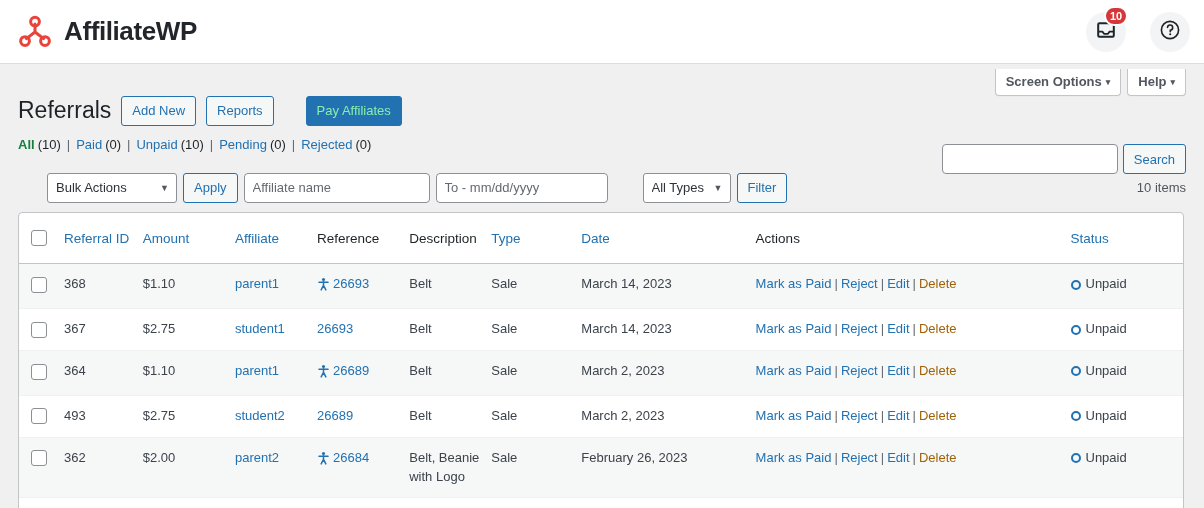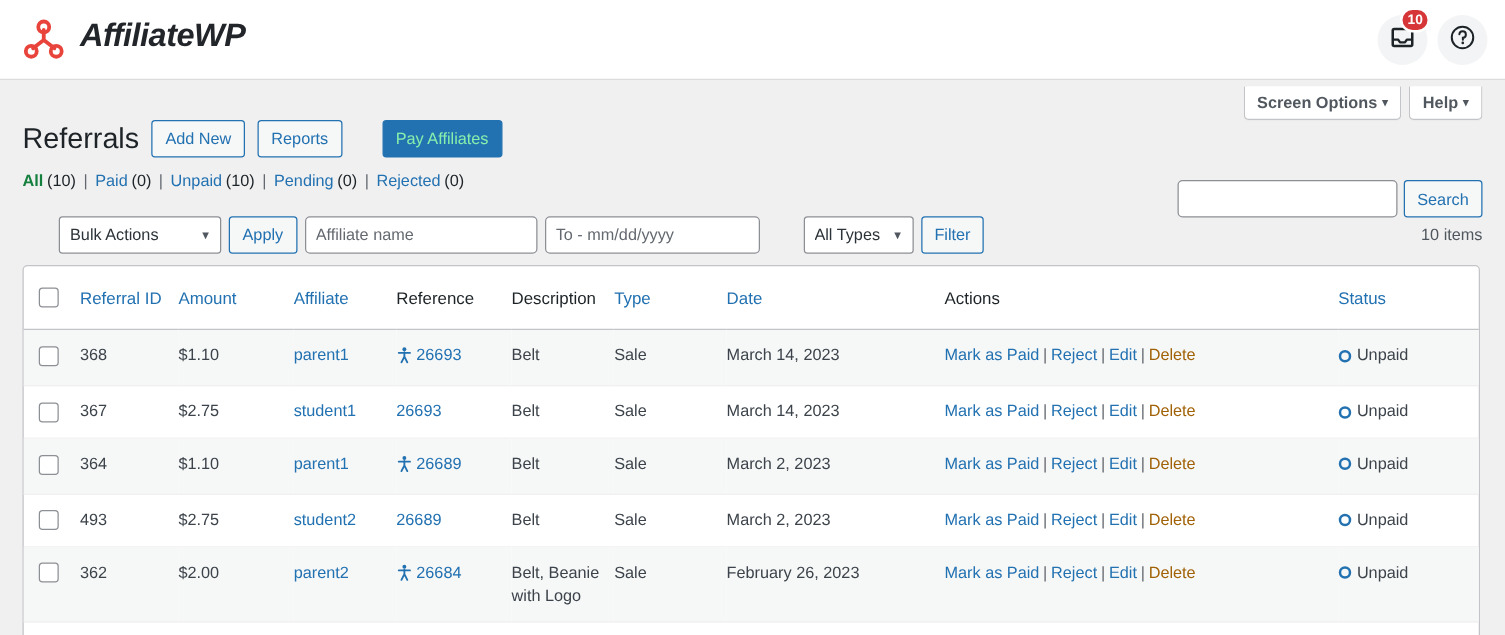--- a/index.html
+++ b/index.html
@@ -16,38 +16,38 @@
   .topbar {
     position: relative;
     height: 64px;
     background: #ffffff;
     border-bottom: 1px solid #dcdcde;
     display: flex;
     align-items: center;
   }
   .brand {
     display: flex;
+    align-items: center;
     margin-left: 16px;
     gap: 10px;
-    font-style: italic;
   }
   .brand-logo { width: 38px; height: 38px; display: block; }
   .brand-name {
     font-size: 26px;
     font-weight: bold;
     color: #22252a;
     letter-spacing: -0.4px;
   }
   .topbar-right {
     position: absolute;
     right: 14px;
     top: 12px;
     display: flex;
     align-items: center;
-    gap: 8px;
+    gap: 24px;
   }
   .round-btn {
     position: relative;
     width: 40px; height: 40px;
     border-radius: 50%;
     background: #f3f4f5;
     display: flex;
     align-items: center;
     justify-content: center;
   }

